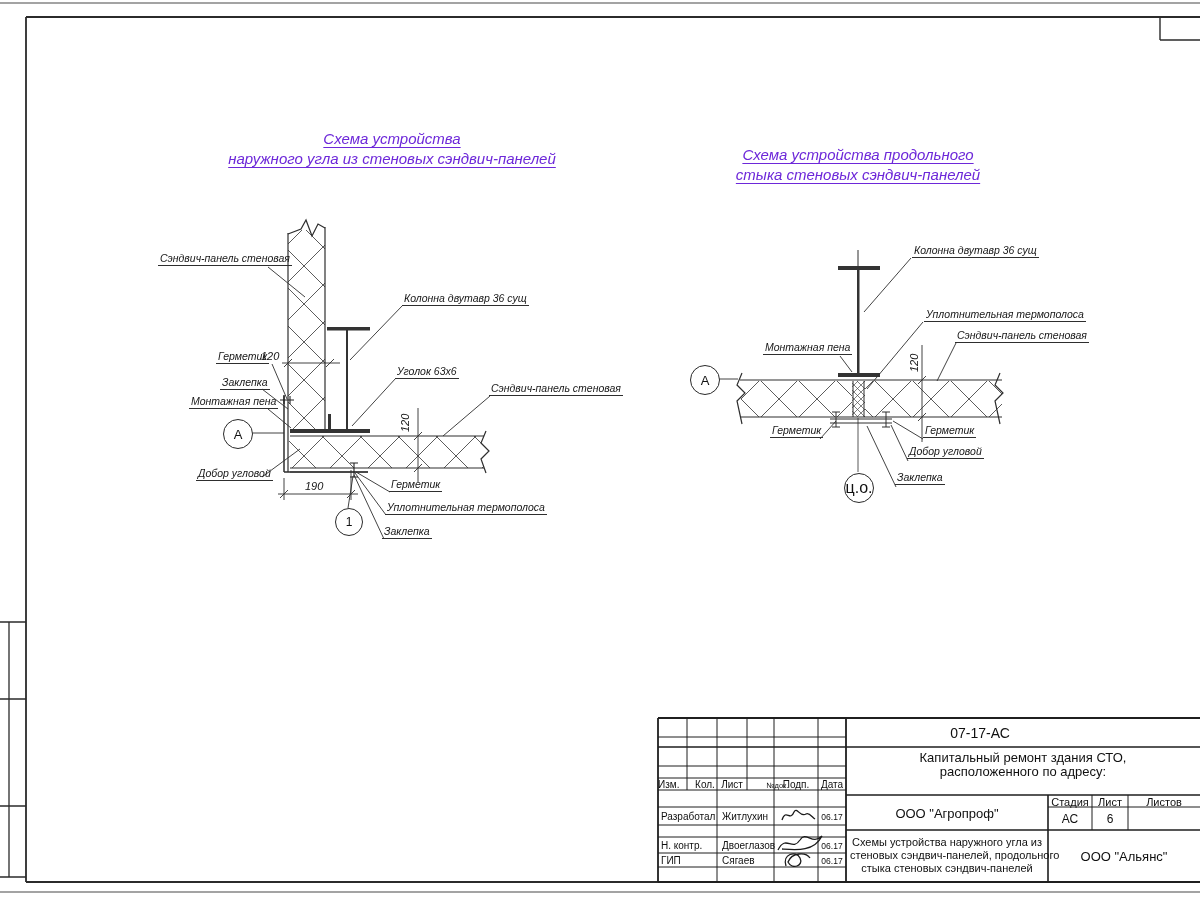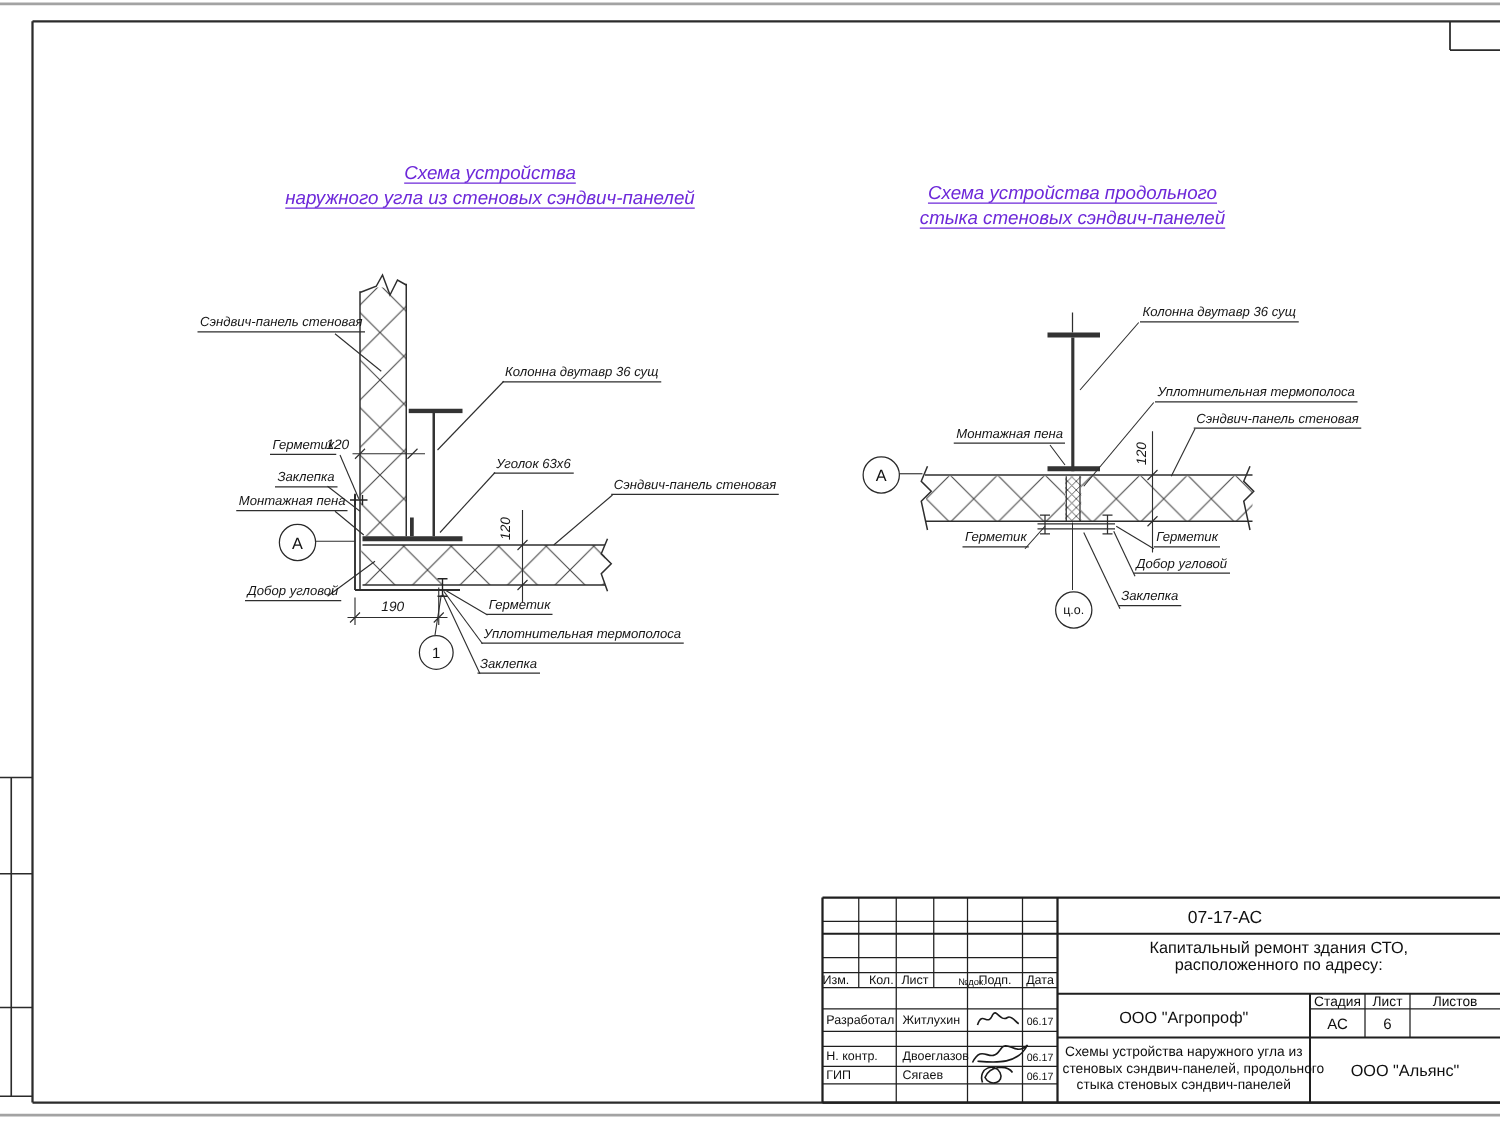--- a/index.html
+++ b/index.html
@@ -190,21 +190,21 @@
   <div class="lbl" style="left:770px;top:424px;">Герметик</div>
   <div class="lbl" style="left:923px;top:424px;">Герметик</div>
   <div class="lbl" style="left:907px;top:445px;">Добор угловой</div>
   <div class="lbl" style="left:895px;top:471px;">Заклепка</div>
 
   <div class="dim rot" style="left:908px;top:372px;">120</div>
 
   <div class="marker mA" style="left:690px;top:365px;">
       <span>А</span>
     </div>
-  <div class="marker mA" style="left:844px;top:473px;font-size:10px;">
+  <div class="marker mA" style="left:844px;top:473px;font-size:16px;">
       <span>ц.о.</span>
     </div>
 
   <div class="tbt ctr" style="left:803px;top:725px;width:354px;font-size:14px;">07-17-АС</div>
   <div class="tbt ctr" style="left:846px;top:764px;width:354px;font-size:13px;">расположенного по адресу:</div>
   <div class="tbt ctr" style="left:846px;top:750px;width:354px;font-size:13px;">Капитальный ремонт здания СТО,</div>
 
   <div class="tbt ctr" style="left:658px;top:779px;width:17px;font-size:10px;">Изм.</div>
   <div class="tbt ctr" style="left:687px;top:779px;width:36px;font-size:10px;">Кол.</div>
   <div class="tbt ctr" style="left:717px;top:779px;width:30px;font-size:10px;">Лист</div>

